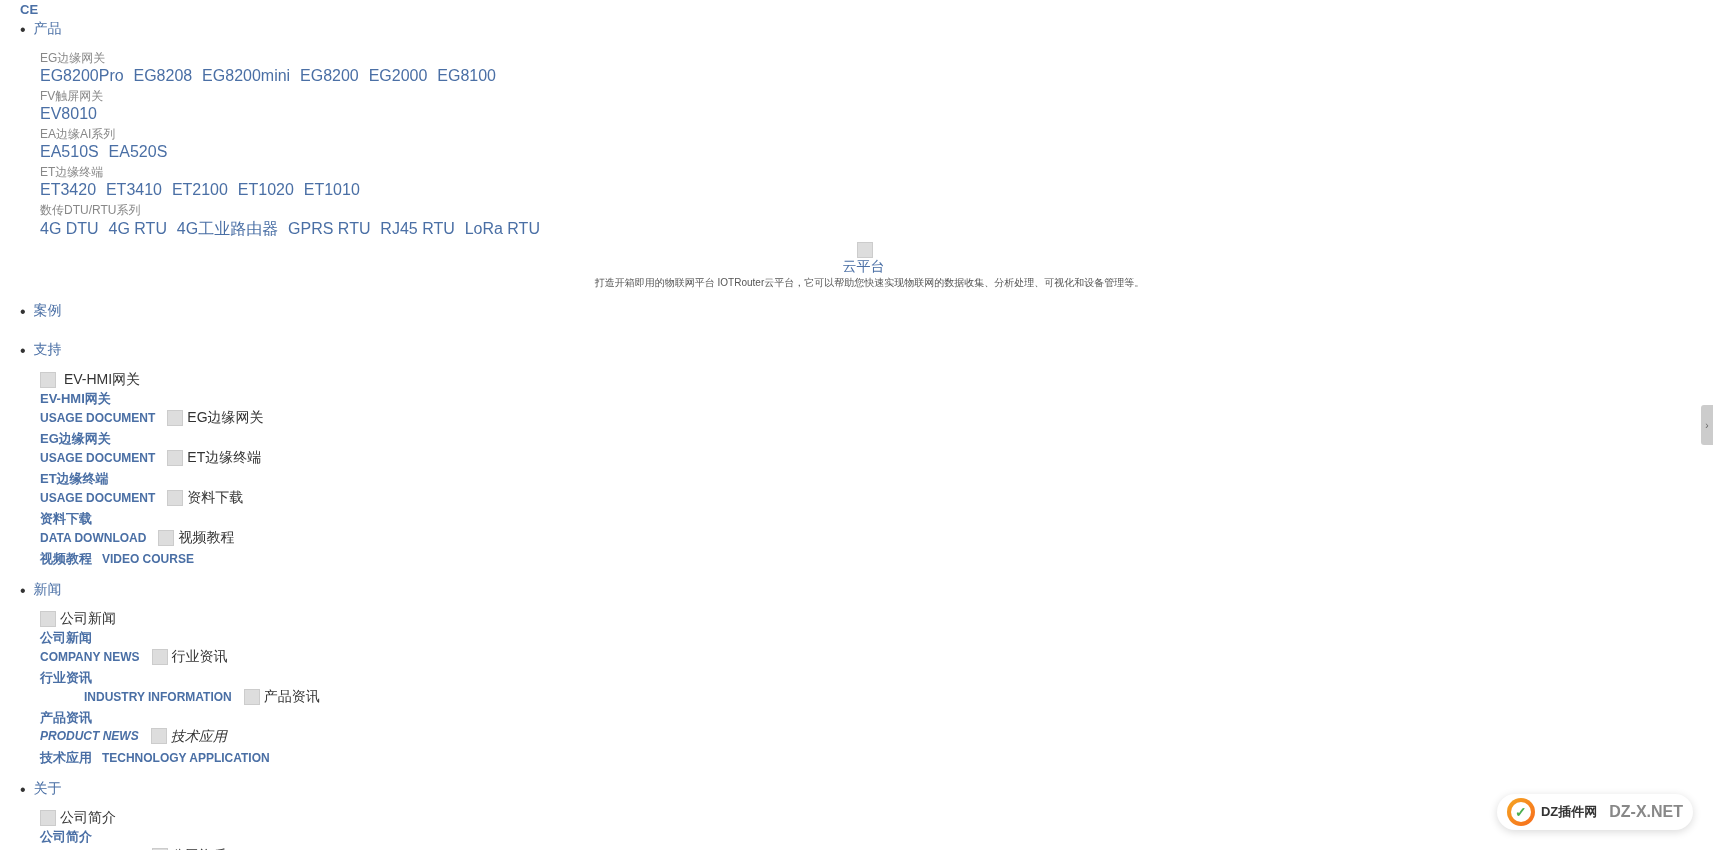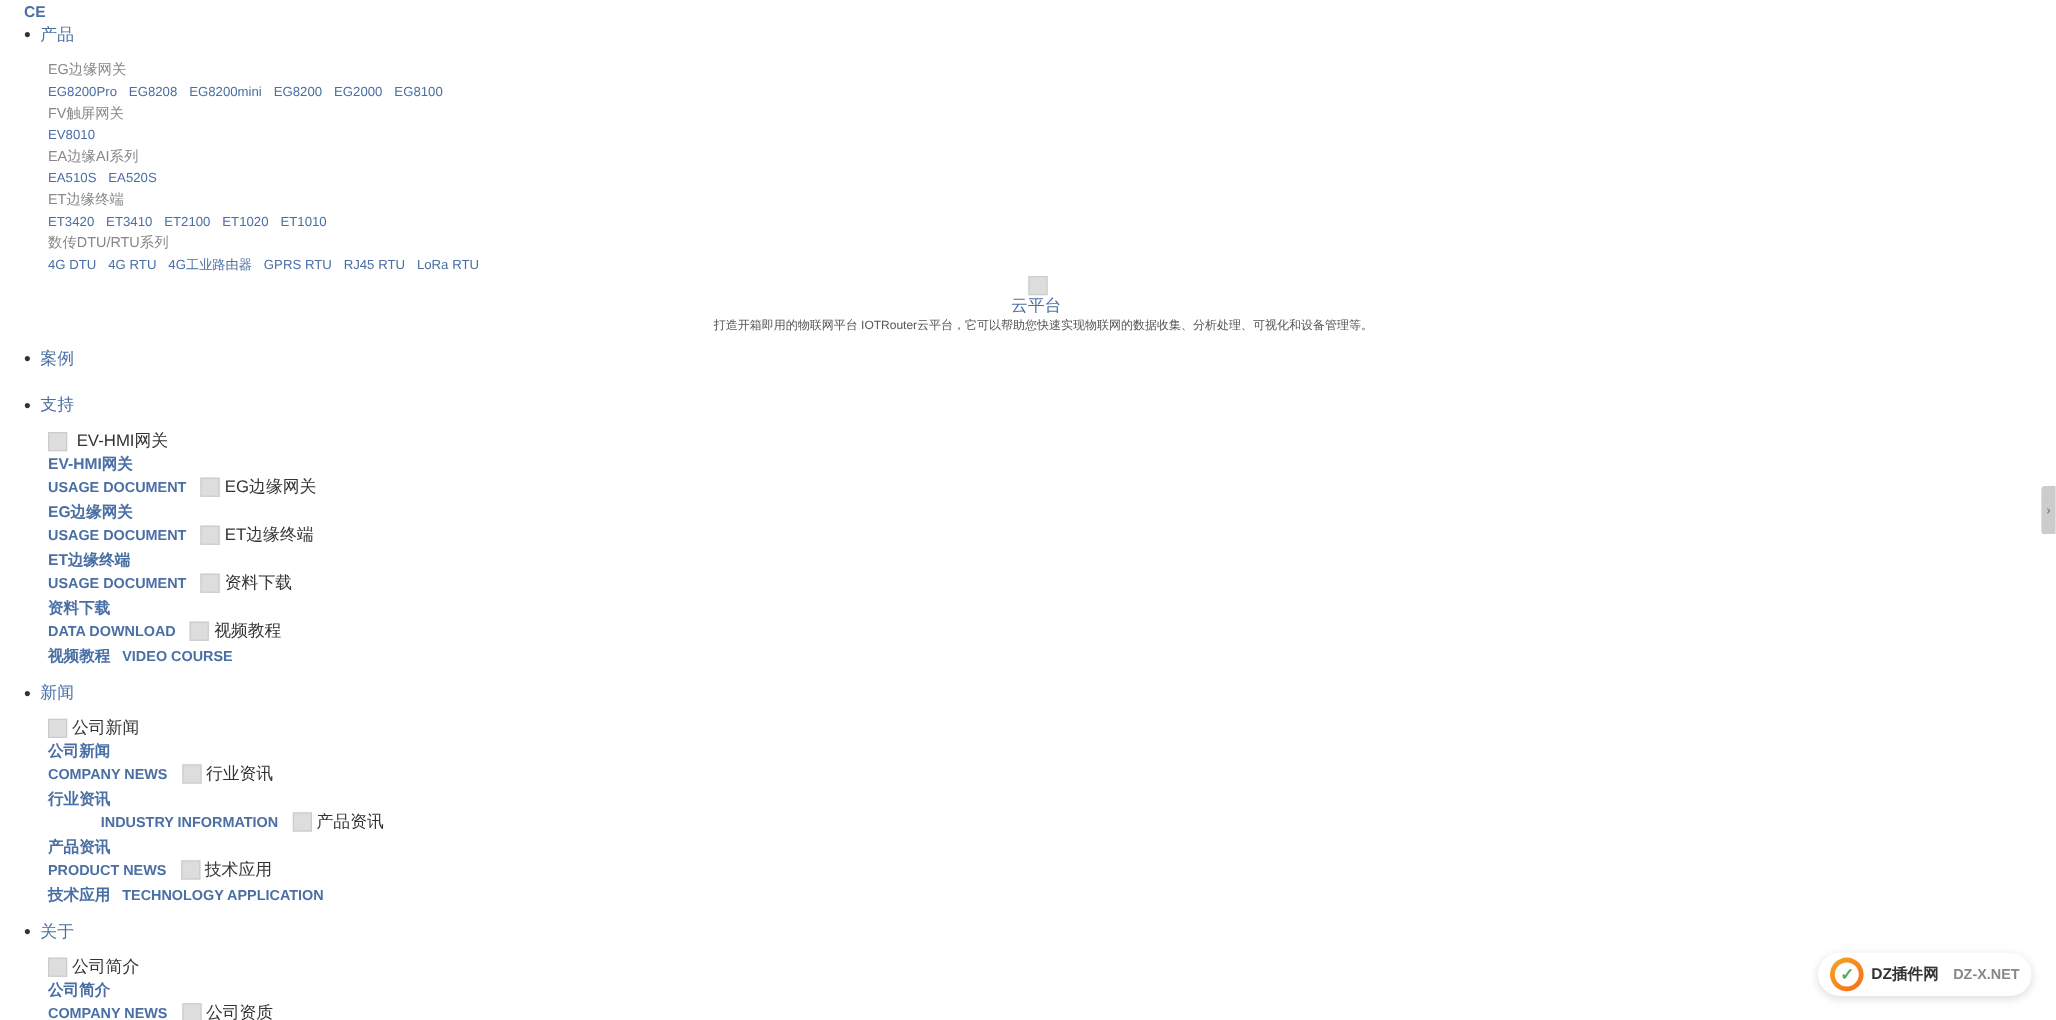--- a/index.html
+++ b/index.html
@@ -45,21 +45,21 @@
     .sub-items a {
       margin-right: 6px;
       display: inline-block;
     }
     .menu-block {
       margin-bottom: 2px;
     }
     .inline-links a {
       margin-right: 6px;
       display: inline-block;
-      font-size: 11px;
+      font-size: 16px;
     }
     .category-label {
       color: #888;
       font-size: 12px;
     }
     .img-placeholder {
       display: inline-block;
       width: 16px;
       height: 16px;
       background: #ddd;
@@ -308,21 +308,21 @@
     <a href="#" class="bold-label">行业资讯</a>
     <div style="display:flex; align-items:center;padding-left:44px;">
       <a href="#" class="caps-label">INDUSTRY INFORMATION</a>
       <span class="img-placeholder" style="margin-left:6px;"></span>
       <span>产品资讯</span>
     </div>
   </div>
 
   <div class="sub-items menu-block">
     <a href="#" class="bold-label">产品资讯</a>
-    <div style="display:flex; align-items:center;">
+    <div style="display:flex; font-style:italic;">
       <a href="#" class="caps-label">PRODUCT NEWS</a>
       <span class="img-placeholder" style="margin-left:6px;"></span>
       <span>技术应用</span>
     </div>
   </div>
 
   <div class="sub-items menu-block">
     <a href="#" class="bold-label">技术应用</a>
     <a href="#" class="caps-label">TECHNOLOGY APPLICATION</a>
   </div>
@@ -362,14 +362,14 @@
 </div>
 
 <div class="dz-badge">
   <div class="dz-logo-circle">
     <div class="dz-logo-inner">
       <span class="dz-check">✓</span>
     </div>
   </div>
   <span>DZ插件网</span>
   <br>
-  <span style="font-size:12px; color:#888;">DZ-X.NET</span>
+  <span style="font-size:16px; color:#888;">DZ-X.NET</span>
 </div>
 
 </body></html>

